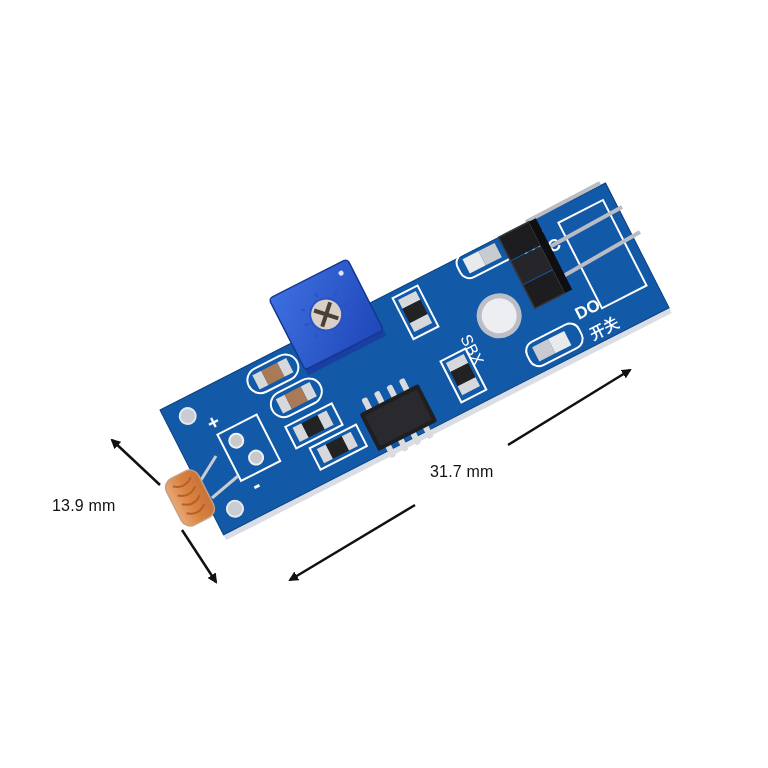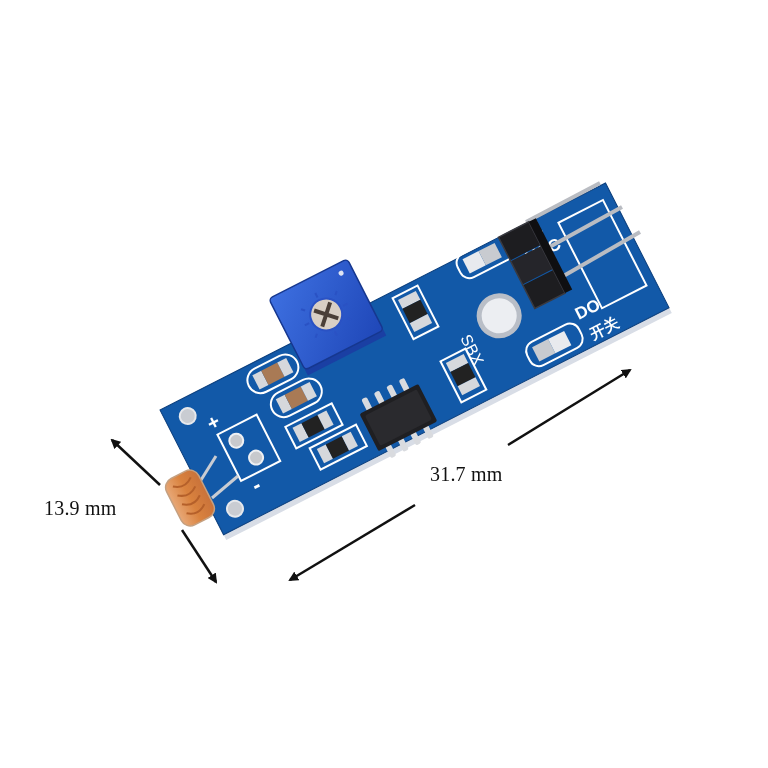--- a/index.html
+++ b/index.html
@@ -1,21 +1,21 @@
 <!DOCTYPE html>
 <html><head>
   <meta charset="utf-8">
   <style>
     html, body { margin: 0; padding: 0; background: #ffffff; }
     body { width: 768px; height: 768px; position: relative; overflow: hidden;
            font-family: "Liberation Sans", sans-serif; }
     .stage { position: absolute; left: 0; top: 0; width: 768px; height: 768px; }
-    .dim-label { position: absolute; font-family: Liberation Serif, serif;
-                 color: #111; font-size: 20px; letter-spacing: 0.2px; white-space: nowrap; }
-    #dim-width-label { left: 44px; top: 497px; }
+    .dim-label { position: absolute; font-family: Liberation Sans, sans-serif;
+                 color: #111; font-size: 16px; letter-spacing: 0.2px; white-space: nowrap; }
+    #dim-width-label { left: 52px; top: 497px; }
     #dim-length-label { left: 430px; top: 463px; }
     svg text { font-family: "Liberation Sans", sans-serif; }
   </style>
 </head>
 <body>
 
 <div class="stage">
   <svg width="768" height="768" viewBox="0 0 768 768" xmlns="http://www.w3.org/2000/svg">
     <defs>
       <marker id="arrowhead" markerWidth="10" markerHeight="10" refX="8" refY="5" orient="auto" markerUnits="userSpaceOnUse">

